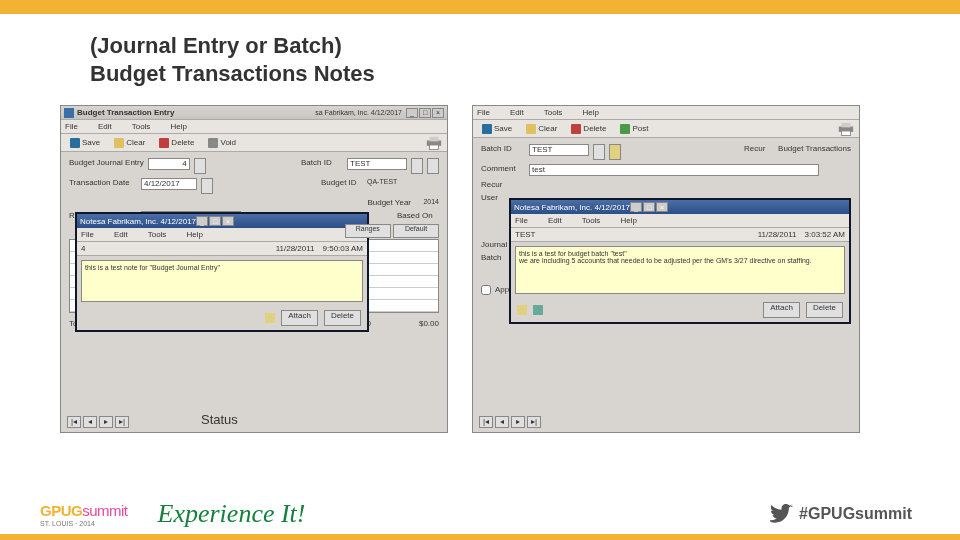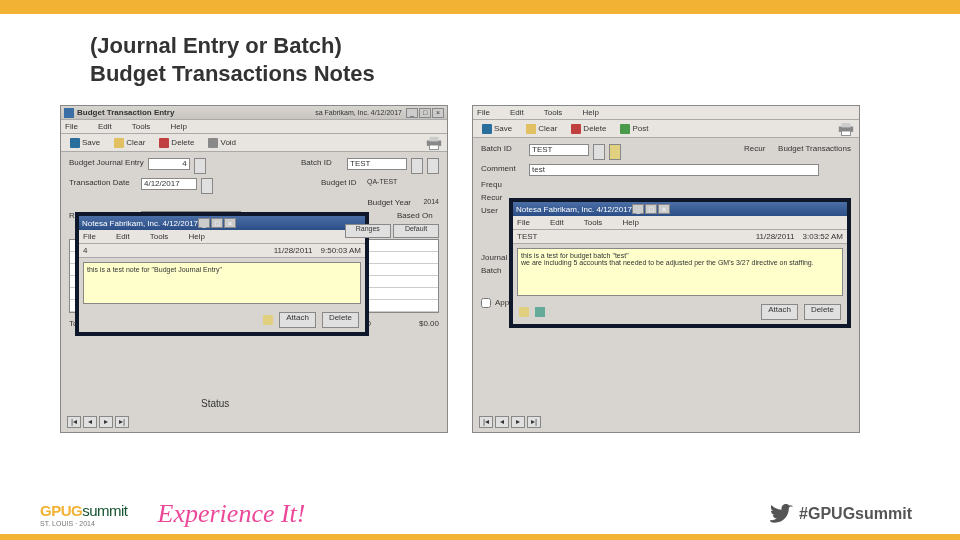--- a/index.html
+++ b/index.html
@@ -26,31 +26,31 @@
   .ic.note { background: #e0d080; }
   .form-area { padding: 6px 8px; background: #d8d5d0; }
   .row { display: flex; align-items: flex-start; margin-bottom: 4px; gap: 4px; }
   .lbl { font-size: 8px; min-width: 68px; }
   .inp { height: 12px; background: #fff; border: 1px solid #888; font-size: 8px; padding: 0 2px; }
   .smbtn { width: 12px; height: 16px; background: #e0e0e0; border: 1px solid #888; display: inline-block; cursor: pointer; }
   .grid { margin: 6px 8px; background: #fff; border: 1px solid #888; }
   .gridrow { height: 12px; border-bottom: 1px solid #ccc; }
   .nav { position: absolute; bottom: 4px; left: 6px; display: flex; gap: 2px; }
   .nav .n { width: 14px; height: 12px; background: #e0e0e0; border: 1px solid #888; cursor: pointer; font-size: 8px; text-align: center; }
-  .note-window { position: absolute; background: #d8d5d0; border: 4px solid #0f172a; font-size: 8px; }
+  .note-window { position: absolute; background: #d8d5d0; border: 2px solid #0f172a; font-size: 8px; }
   .note-title { height: 14px; background: linear-gradient(#4a6ea5,#2a4e85); color: #fff; display: flex; align-items: center; padding: 0 3px; }
   .note-title .wicon { background: #e0d080; }
   .note-area { background: #ffffcc; margin: 4px; border: 1px solid #888; padding: 3px; font-size: 7px; height: 42px; }
   .note-btns { display: flex; justify-content: flex-end; gap: 6px; padding: 4px 6px; align-items: center; }
   .footer { position: absolute; bottom: 0; left: 0; right: 0; height: 52px; display: flex; align-items: center; padding: 0 40px; gap: 30px; }
   .footbar { position: absolute; bottom: 0; left: 0; right: 0; height: 6px; background: #f2b233; }
   .gpug-logo { color: #f2b233; font-weight: bold; font-size: 15px; letter-spacing: -0.5px; }
-  .gpug-logo .r { color: #14532d; font-weight: 300; }
+  .gpug-logo .r { color: #ec4899; font-weight: 300; }
   .subl { font-size: 7px; color: #777; }
-  .exp { font-family: Georgia, serif; font-style: italic; font-size: 26px; color: #ec4899; }
+  .exp { font-family: Georgia, serif; font-style: italic; font-size: 26px; color: #15803d; }
   .hashtag { position: absolute; right: 48px; display: flex; align-items: center; gap: 6px; font-weight: bold; font-size: 16px; color: #555; }
   .bird { width: 26px; height: 22px; }
   .printer { width: 18px; height: 14px; margin-left: auto; }
 </style>
 </head>
 <body>
 
 <div class="topbar"></div>
 
 <div class="slide-title">
@@ -146,21 +146,21 @@
       <span>$0.00</span>
       <span style="width:40px"></span>
       <span>$0.00</span>
     </div>
     <div class="nav">
       <div class="n">|◂</div>
       <div class="n">◂</div>
       <div class="n">▸</div>
       <div class="n">▸|</div>
     </div>
-    <div style="position:absolute;bottom:23px;left:140px;font-size:10px">Status</div>
+    <div style="position:absolute;bottom:5px;left:140px;font-size:13px">Status</div>
 
     <div class="note-window" style="left:14px;top:106px;width:294px">
       <div class="note-title">
         <div class="wicon"></div>
         <span>Note</span>
         <div class="spacer"></div>
         <span class="info" style="color:#fff">sa Fabrikam, Inc. 4/12/2017</span>
         <div class="winbtns">
           <div class="b">_</div>
           <div class="b">□</div>
@@ -230,23 +230,20 @@
         <span class="inp" style="width:60px">TEST</span>
         <span class="smbtn"></span>
         <span class="smbtn" style="background:#e0d080"></span>
         <span style="flex:1"></span>
         <span class="lbl" style="min-width:30px">Recur</span>
         <span style="font-size:8px">Budget Transactions</span>
       </div>
       <div class="row">
         <span class="lbl" style="min-width:44px">Comment</span>
         <span class="inp" style="width:290px">test</span>
-      </div>
-      <div class="row">
-        <span class="lbl" style="min-width:28px">Frequ</span>
       </div>
       <div class="row">
         <span class="lbl" style="min-width:28px">Recur</span>
       </div>
       <div class="row">
         <span class="lbl" style="min-width:28px">User</span>
       </div>
       <div class="row" style="margin-top:38px">
         <span class="lbl" style="min-width:28px">Journal</span>
       </div>

